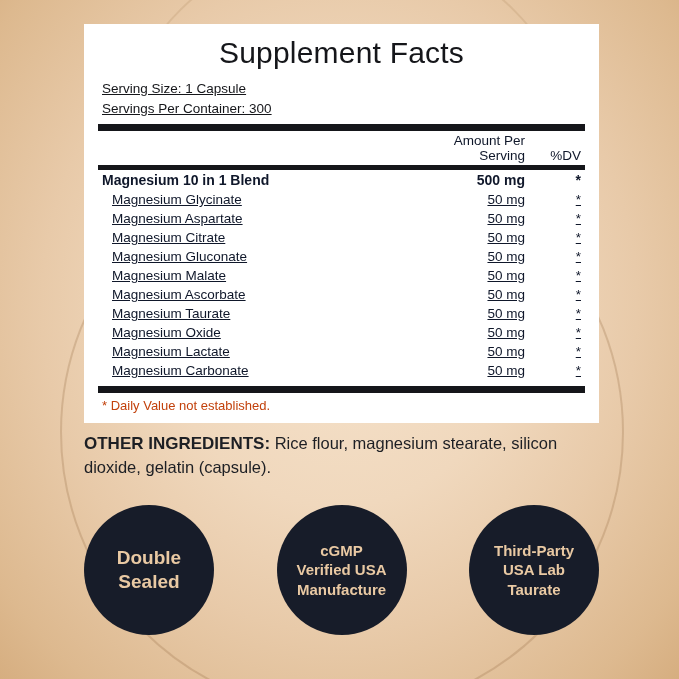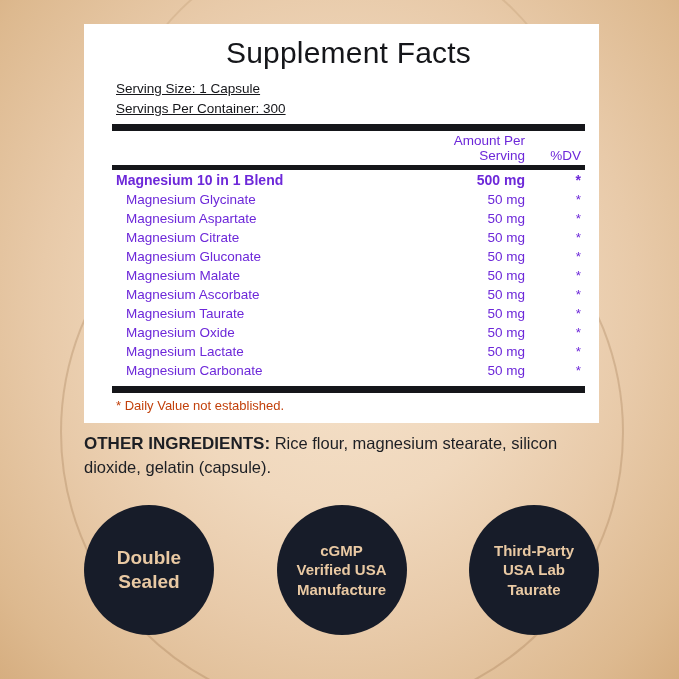--- a/index.html
+++ b/index.html
@@ -42,21 +42,21 @@
     pointer-events: none;
   }
 
   .facts-panel {
     position: absolute;
     left: 84px;
     top: 24px;
     width: 515px;
     background: #ffffff;
     box-sizing: border-box;
-    padding: 10px 14px 8px 28px;
+    padding: 10px 14px 8px 14px;
   }
   .facts-title {
     text-align: center;
     font-size: 30px;
     color: #15161a;
     font-weight: 400;
     letter-spacing: 0.2px;
     margin: 2px 0 10px 0;
     line-height: 1.1;
   }
@@ -74,21 +74,21 @@
   .rule-med {
     border-bottom: 4px solid #15161a;
   }
   .rule-thin {
     border-bottom: 1px solid #15161a;
   }
   table.facts {
     width: 100%;
     border-collapse: collapse;
     font-size: 13.5px;
-    color: #6d28d9;
+    color: #0f172a;
   }
   table.facts td {
     padding: 2px 0;
     vertical-align: bottom;
   }
   .col-name { text-align: left; padding-left: 4px !important; }
   .col-amt  { text-align: right; width: 110px; }
   .col-dv   { text-align: right; width: 56px; padding-right: 4px !important; }
 
   .hdr-row td {
@@ -97,21 +97,21 @@
     padding-top: 2px;
   }
   .row-main td { padding: 4px 0; }
   .row-blend td {
     font-weight: bold;
     font-size: 14px;
     padding-top: 5px;
     padding-bottom: 3px;
   }
   .row-sub .col-name { padding-left: 14px !important; }
-  .row-sub td { padding: 2.5px 0; }
+  .row-sub td { padding: 2.5px 0; text-decoration: underline; }
   .footnote {
     font-size: 13px;
     color: #c2410c;
     padding: 5px 0 2px 4px;
   }
 
   .other-ing {
     position: absolute;
     left: 84px;
     top: 432px;

